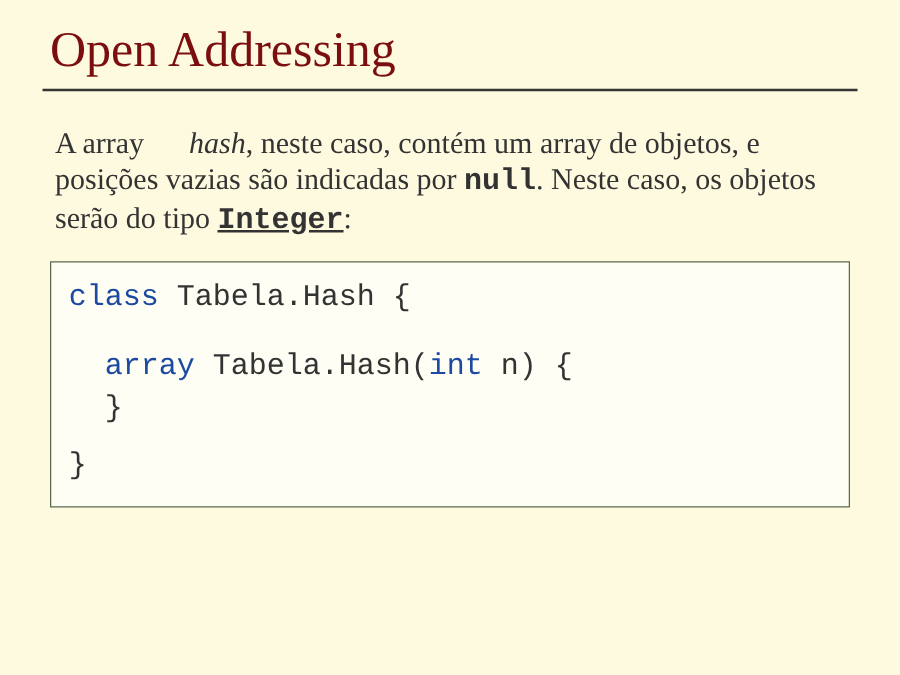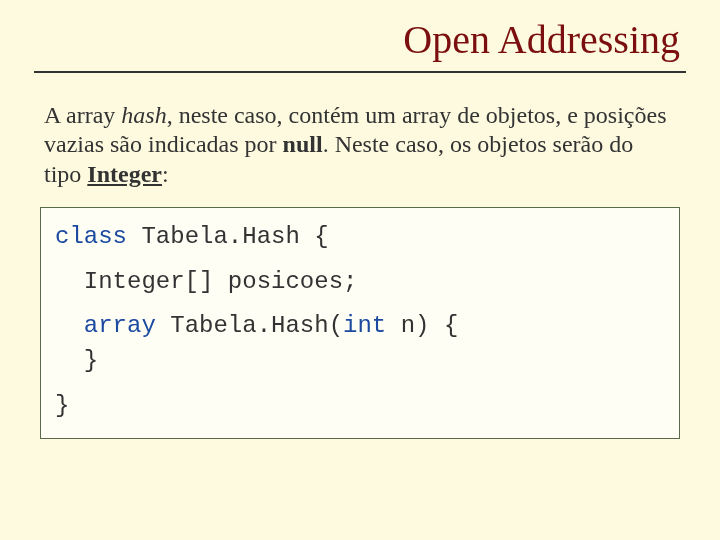--- a/index.html
+++ b/index.html
@@ -5,38 +5,38 @@
   * { margin: 0; padding: 0; box-sizing: border-box; }
   body {
     width: 720px;
     height: 540px;
     background: #fdfadf;
     font-family: 'Times New Roman', Times, serif;
     padding: 16px 40px 0 40px;
     overflow: hidden;
   }
   .title {
-    text-align: right;
+    text-align: left;
     font-size: 40px;
     color: #7b0f10;
     font-weight: normal;
     padding-bottom: 8px;
   }
   .title-underline {
     border-bottom: 2px solid #333;
     margin: 0 -6px 28px -6px;
   }
   .body-text {
     font-size: 24px;
     color: #333;
     line-height: 1.22;
     margin: 0 4px 18px 4px;
   }
-  .italic { font-style: italic; }
-  .bold { font-weight: bold; }
+  .italic { font-style: italic; margin-left: 30px; }
+  .bold { font-weight: bold; font-family: Liberation Mono, monospace; }
   .underline { text-decoration: underline; }
   .code-box {
     background: #fffef5;
     border: 1px solid #5a6a4a;
     margin: 0 0 0 0;
     padding: 12px 14px 14px 14px;
     font-family: 'Courier New', Courier, monospace;
     font-size: 24px;
     line-height: 1.45;
     color: #333;
@@ -51,19 +51,18 @@
 <h1 class="title">Open Addressing</h1>
 <div class="title-underline"></div>
 
 <p class="body-text">
   <span>A array </span><span class="italic">hash</span><span>, neste caso, contém um array de objetos, e posições vazias são indicadas por </span><span class="bold">null</span><span>. Neste caso, os objetos serão do tipo </span><span class="bold underline">Integer</span><span>:</span>
 </p>
 
 <div class="code-box">
   <div class="code-line"><span class="kw">class</span><span> Tabela.Hash {</span></div>
   <div class="spacer"></div>
-  <div class="code-line"><span>  Integer[] posicoes;</span></div>
   <div class="spacer"></div>
   <div class="code-line"><span class="kw">  array</span><span> Tabela.Hash(</span><span class="kw">int</span><span> n) {</span></div>
   <div class="code-line"><span>  }</span></div>
   <div class="spacer"></div>
   <div class="code-line"><span>}</span></div>
 </div>
 
 </body></html>

